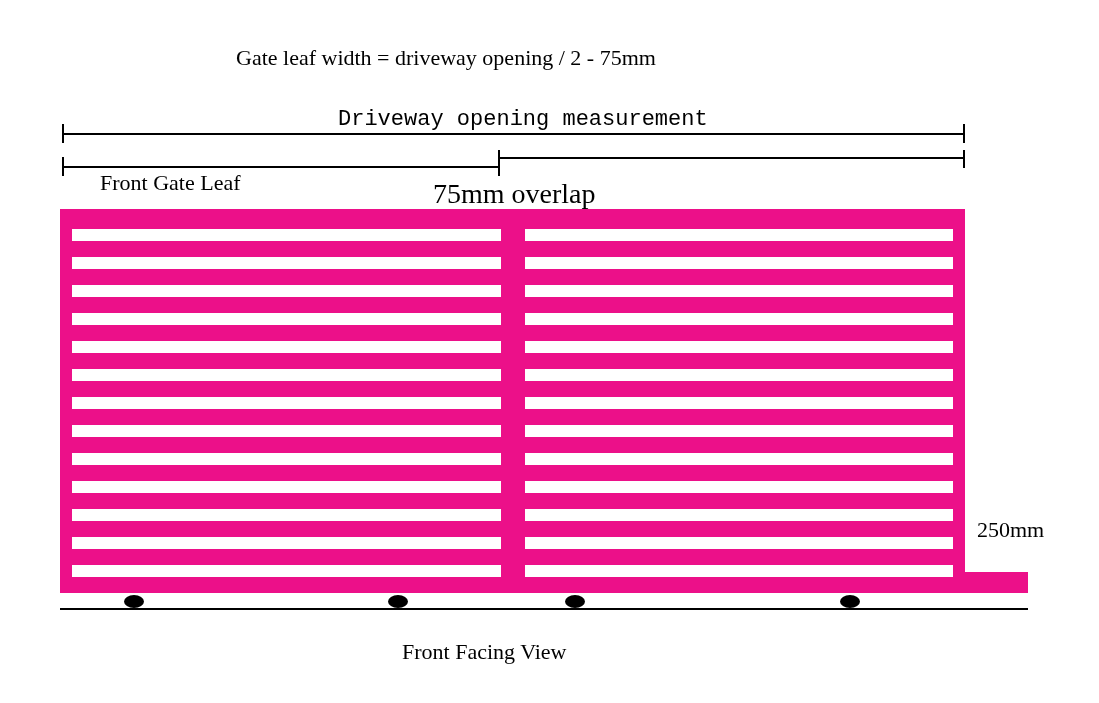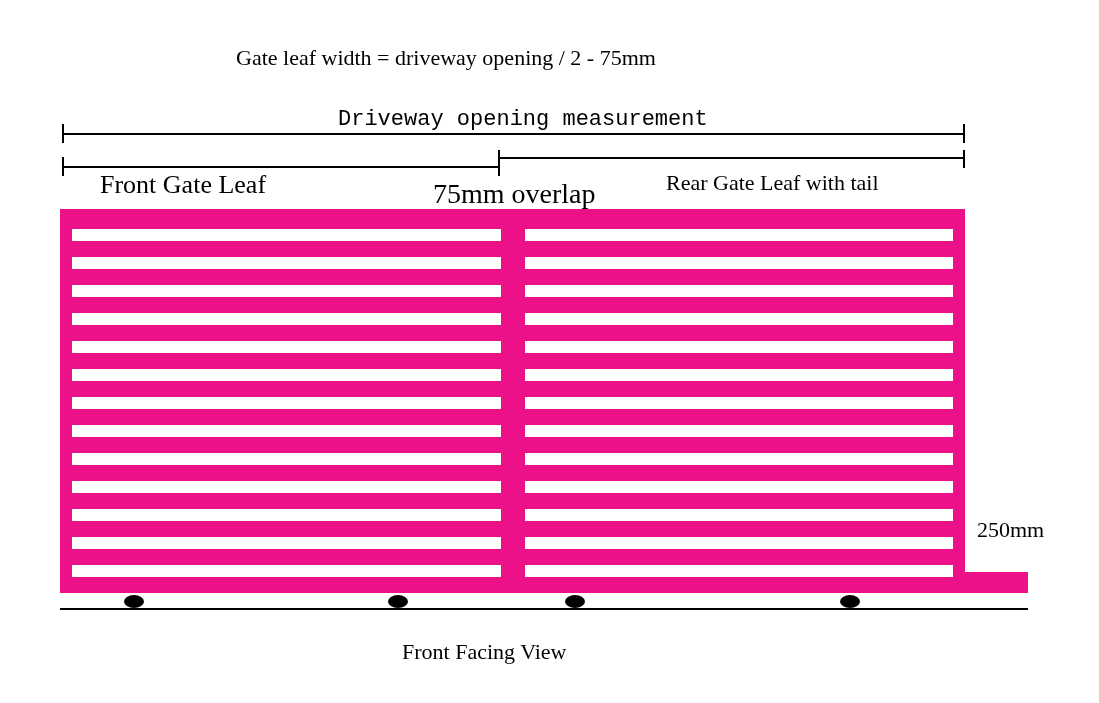--- a/index.html
+++ b/index.html
@@ -30,21 +30,21 @@
   }
   .lbl-driveway {
     left: 338px;
     top: 109px;
     font-size: 22px;
     font-family: Liberation Mono, monospace;
   }
   .lbl-front-leaf {
     left: 100px;
     top: 172px;
-    font-size: 26px;
+    font-size: 22px;
   }
   .lbl-overlap {
     left: 433px;
     top: 180px;
     font-size: 28px;
   }
   .lbl-rear-leaf {
     left: 666px;
     top: 172px;
     font-size: 22px;
@@ -115,21 +115,20 @@
   <div class="dimline" style="left:62px; top:166px; width:438px;"></div>
   <div class="tick" style="left:62px; top:157px; height:19px;"></div>
   <div class="tick" style="left:498px; top:157px; height:19px;"></div>
 
   <div class="dimline" style="left:498px; top:157px; width:467px;"></div>
   <div class="tick" style="left:498px; top:150px; height:18px;"></div>
   <div class="tick" style="left:963px; top:150px; height:18px;"></div>
 
   <div class="txt lbl-front-leaf">Front Gate Leaf</div>
   <div class="txt lbl-overlap">75mm overlap</div>
-  <div class="txt lbl-rear-leaf">Rear Gate Leaf with tail</div>
 
   <div class="panel" style="left:513px; top:209px; width:452px; height:384px;">
     <div class="slat-gap" style="left:12px; top:20px; width:428px; height:12px;"></div>
     <div class="slat-gap" style="left:12px; top:48px; width:428px; height:12px;"></div>
     <div class="slat-gap" style="left:12px; top:76px; width:428px; height:12px;"></div>
     <div class="slat-gap" style="left:12px; top:104px; width:428px; height:12px;"></div>
     <div class="slat-gap" style="left:12px; top:132px; width:428px; height:12px;"></div>
     <div class="slat-gap" style="left:12px; top:160px; width:428px; height:12px;"></div>
     <div class="slat-gap" style="left:12px; top:188px; width:428px; height:12px;"></div>
     <div class="slat-gap" style="left:12px; top:216px; width:428px; height:12px;"></div>

